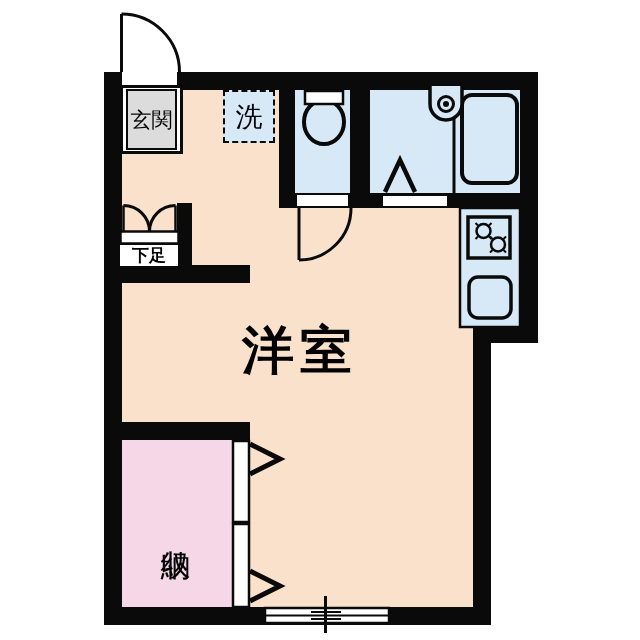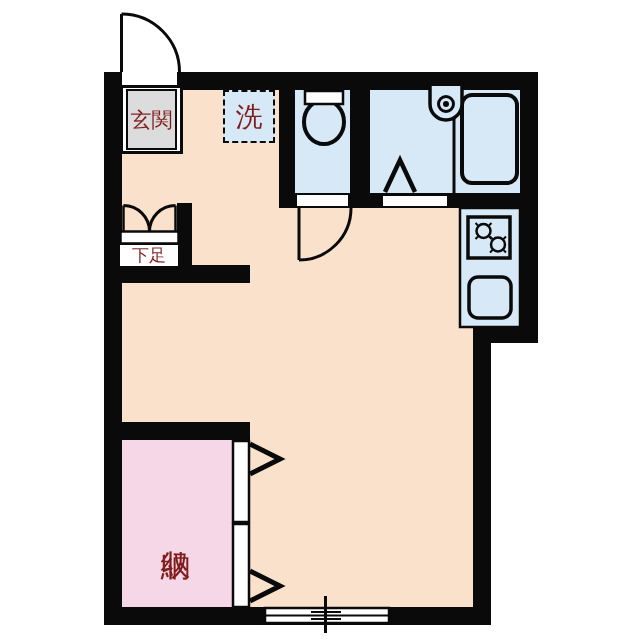--- a/index.html
+++ b/index.html
@@ -1,25 +1,25 @@
 <!DOCTYPE html>
 <html><head>
 <meta charset="utf-8">
 <style>
   html,body{margin:0;padding:0;background:#ffffff;}
   .stage{
     position:relative;width:640px;height:640px;background:#ffffff;overflow:hidden;
-    font-family:"Liberation Sans","DejaVu Sans",sans-serif;color:#7f1d1d;
+    font-family:"Liberation Sans","DejaVu Sans",sans-serif;color:#000000;
   }
   .stage svg{position:absolute;left:0;top:0;}
   .label-box{position:absolute;box-sizing:border-box;display:flex;align-items:center;justify-content:center;}
   .entrance-area{left:120px;top:85px;width:63px;height:69px;background:#ffffff;border:3px solid #0a0a0a;padding:3px;}
   .entrance-inner{width:100%;height:100%;background:#dcdcdc;border:2px solid #0a0a0a;display:flex;align-items:center;justify-content:center;font-size:21px;font-weight:500;}
   .washer-box{left:223px;top:90px;width:52px;height:53px;background:#d7e9f6;border:2px dashed #0a0a0a;font-size:27px;font-weight:500;}
-  .shoe-box{left:118px;top:243px;width:62px;height:25px;background:#ffffff;border:2px solid #0a0a0a;font-size:17px;font-weight:400;}
+  .shoe-box{left:118px;top:243px;width:62px;height:25px;background:#ffffff;border:2px solid #0a0a0a;font-size:17px;font-weight:700;}
   .main-room-label{left:222px;top:320px;width:156px;height:62px;font-size:52px;font-weight:600;letter-spacing:6px;}
   .closet-label{left:155px;top:487px;width:40px;height:80px;writing-mode:vertical-rl;font-size:30px;font-weight:500;letter-spacing:1px;}
   .ac-box{left:300px;top:577px;width:52px;height:32px;background:#ffffff;border:3px solid #0a0a0a;font-size:24px;font-weight:500;}
   .window-center-line{position:absolute;left:324px;top:596px;width:3px;height:37px;background:#0a0a0a;}
 </style>
 </head>
 <body>
 
 <div class="stage">
 
@@ -117,19 +117,20 @@
   </svg>
 
   <div class="label-box entrance-area">
     <div class="entrance-inner">玄関</div>
   </div>
 
   <div class="label-box washer-box">洗</div>
 
   <div class="label-box shoe-box">下足</div>
 
+  <div class="label-box main-room-label">洋室</div>
 
   <div class="label-box closet-label">収納</div>
 
 
   <div class="window-center-line"></div>
 
 </div>
 
 </body></html>

